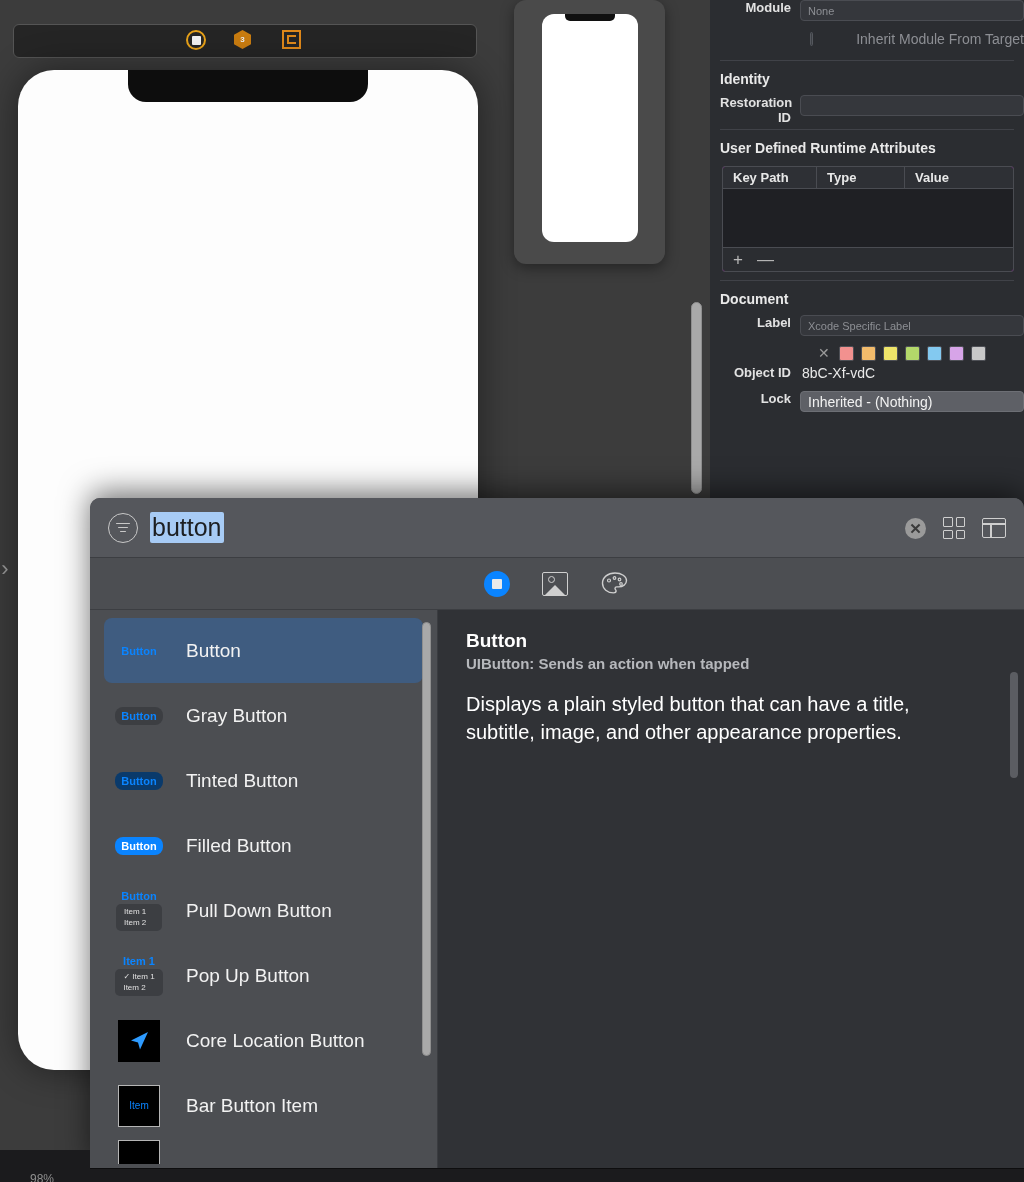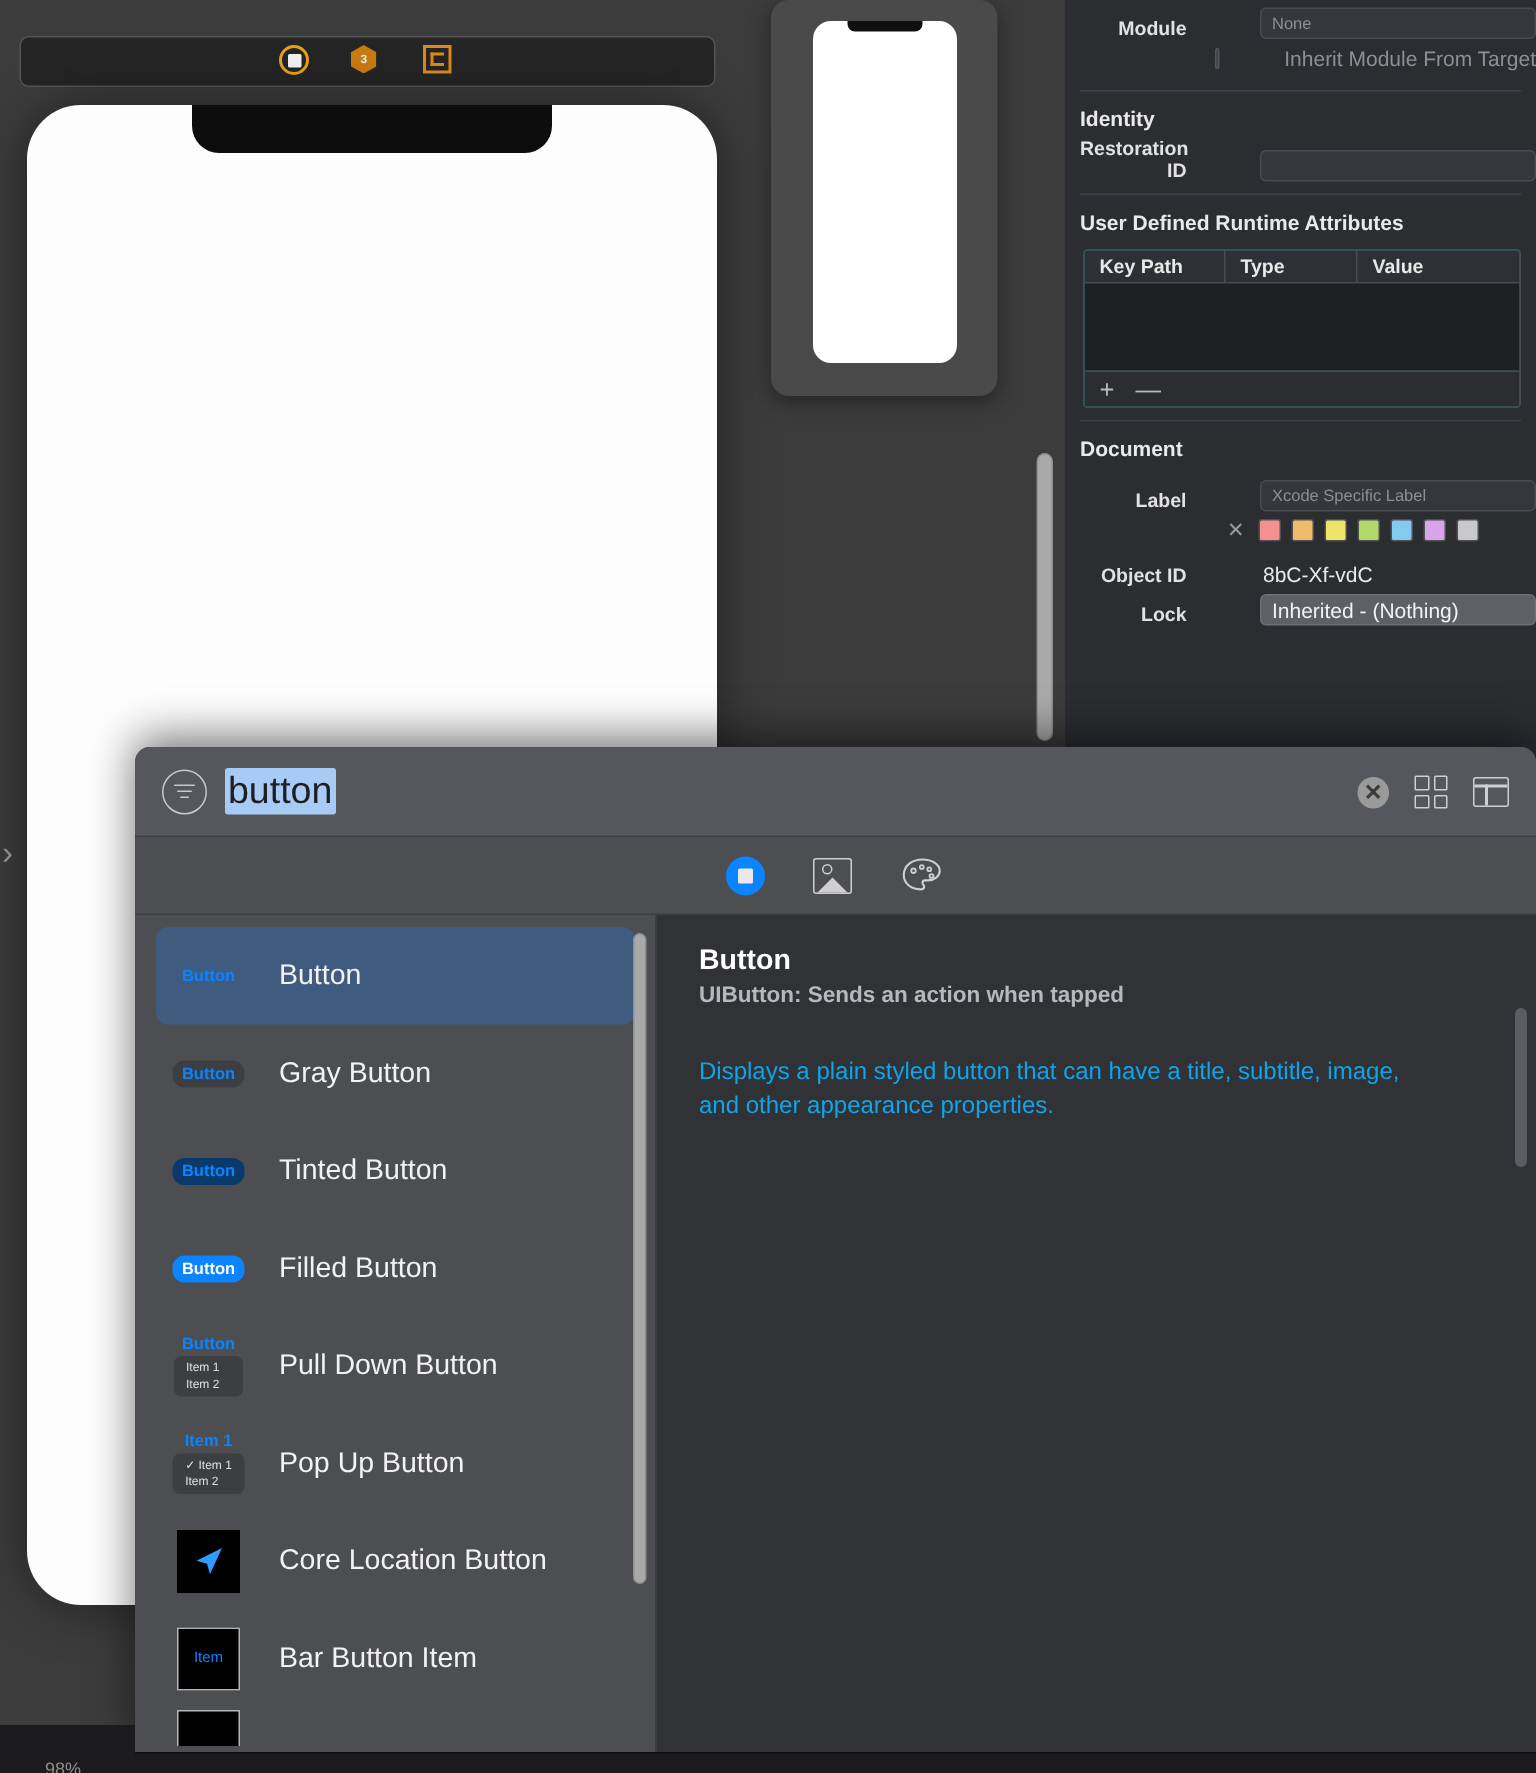--- a/index.html
+++ b/index.html
@@ -88,21 +88,21 @@
     position: absolute; left: 691px; top: 302px; width: 11px; height: 192px;
     background: #a9a9a9; border-radius: 6px; border: 1px solid #8f8f8f;
   }
 
   
   .inspector {
     position: absolute; left: 710px; top: 0; width: 314px; height: 1170px;
     background: #2b2d31; color: #d8d8d8;
     font-size: 13px;
   }
-  .insp-row { display: flex; align-items: flex-end; height: 26px; padding: 0 0 0 10px; gap: 40px; }
+  .insp-row { display: flex; align-items: flex-start; height: 26px; padding: 0 0 0 10px; }
   .insp-label {
     width: 80px; min-width: 80px; text-align: right; padding-right: 9px;
     color: #e2e2e2; font-size: 13px; font-weight: 600;
   }
   .insp-field {
     flex: 1; height: 21px; background: #35373c; border: 1px solid #4a4c52;
     border-radius: 4px; display: flex; align-items: center; padding: 0 7px;
     color: #8d8f94; font-size: 11px;
   }
   .insp-check-row { display: flex; align-items: center; height: 26px; padding-left: 100px; gap: 35px; }
@@ -110,21 +110,21 @@
     width: 14px; height: 14px; background: #3d4045; border: 1px solid #55585e;
     border-radius: 3px; margin-right: 8px;
   }
   .insp-check-label { color: #8d8f94; font-size: 14px; white-space: nowrap; }
   .insp-sep { height: 1px; background: #404248; margin: 8px 10px 6px 10px; }
   .insp-section-title {
     font-size: 14px; font-weight: bold; color: #e9e9e9; padding: 4px 0 8px 10px;
   }
   .udra-table {
     margin: 2px 10px 0 12px; border: 1px solid #4a4c52; border-radius: 3px;
-    background: #0f766e; overflow: hidden;
+    background: #a21caf; overflow: hidden;
   }
   .udra-head { display: flex; height: 22px; background: #2e3035; border-bottom: 1px solid #4a4c52; }
   .udra-head div {
     color: #e8e8e8; font-size: 13px; font-weight: 600; padding: 3px 0 0 10px;
     border-right: 1px solid #4a4c52;
   }
   .udra-body { height: 58px; background: #1f2024; }
   .udra-foot {
     height: 24px; background: #2b2d31; border-top: 1px solid #4a4c52;
     display: flex; align-items: center; gap: 14px; padding-left: 10px;
@@ -241,21 +241,21 @@
     position: absolute; right: 6px; top: 12px; width: 9px; height: 434px;
     background: #a9a9a9; border-radius: 5px; border: 1px solid #8f8f8f;
   }
 
   .lib-detail {
     flex: 1; background: #303236; border-left: 1px solid #3a3c40;
     padding: 20px 28px; position: relative;
   }
   .detail-title { font-size: 19px; font-weight: bold; color: #fff; }
   .detail-sub { font-size: 15px; color: #b6b8bc; margin-top: 3px; font-weight: bold; }
-  .detail-desc { font-size: 16px; color: #0ea5e9; margin-top: 32px; line-height: 1.42; max-width: 490px; }
+  .detail-desc { font-size: 20px; color: #ffffff; margin-top: 18px; line-height: 1.42; max-width: 490px; }
   .detail-scroll {
     position: absolute; right: 6px; top: 62px; width: 8px; height: 106px;
     background: #5b5d62; border-radius: 4px;
   }
 
   
   .bottom-bar {
     position: absolute; left: 0; bottom: 0; width: 1024px; height: 14px;
     background: #1b1b1d; border-top: 1px solid #0e0e0f;
   }

